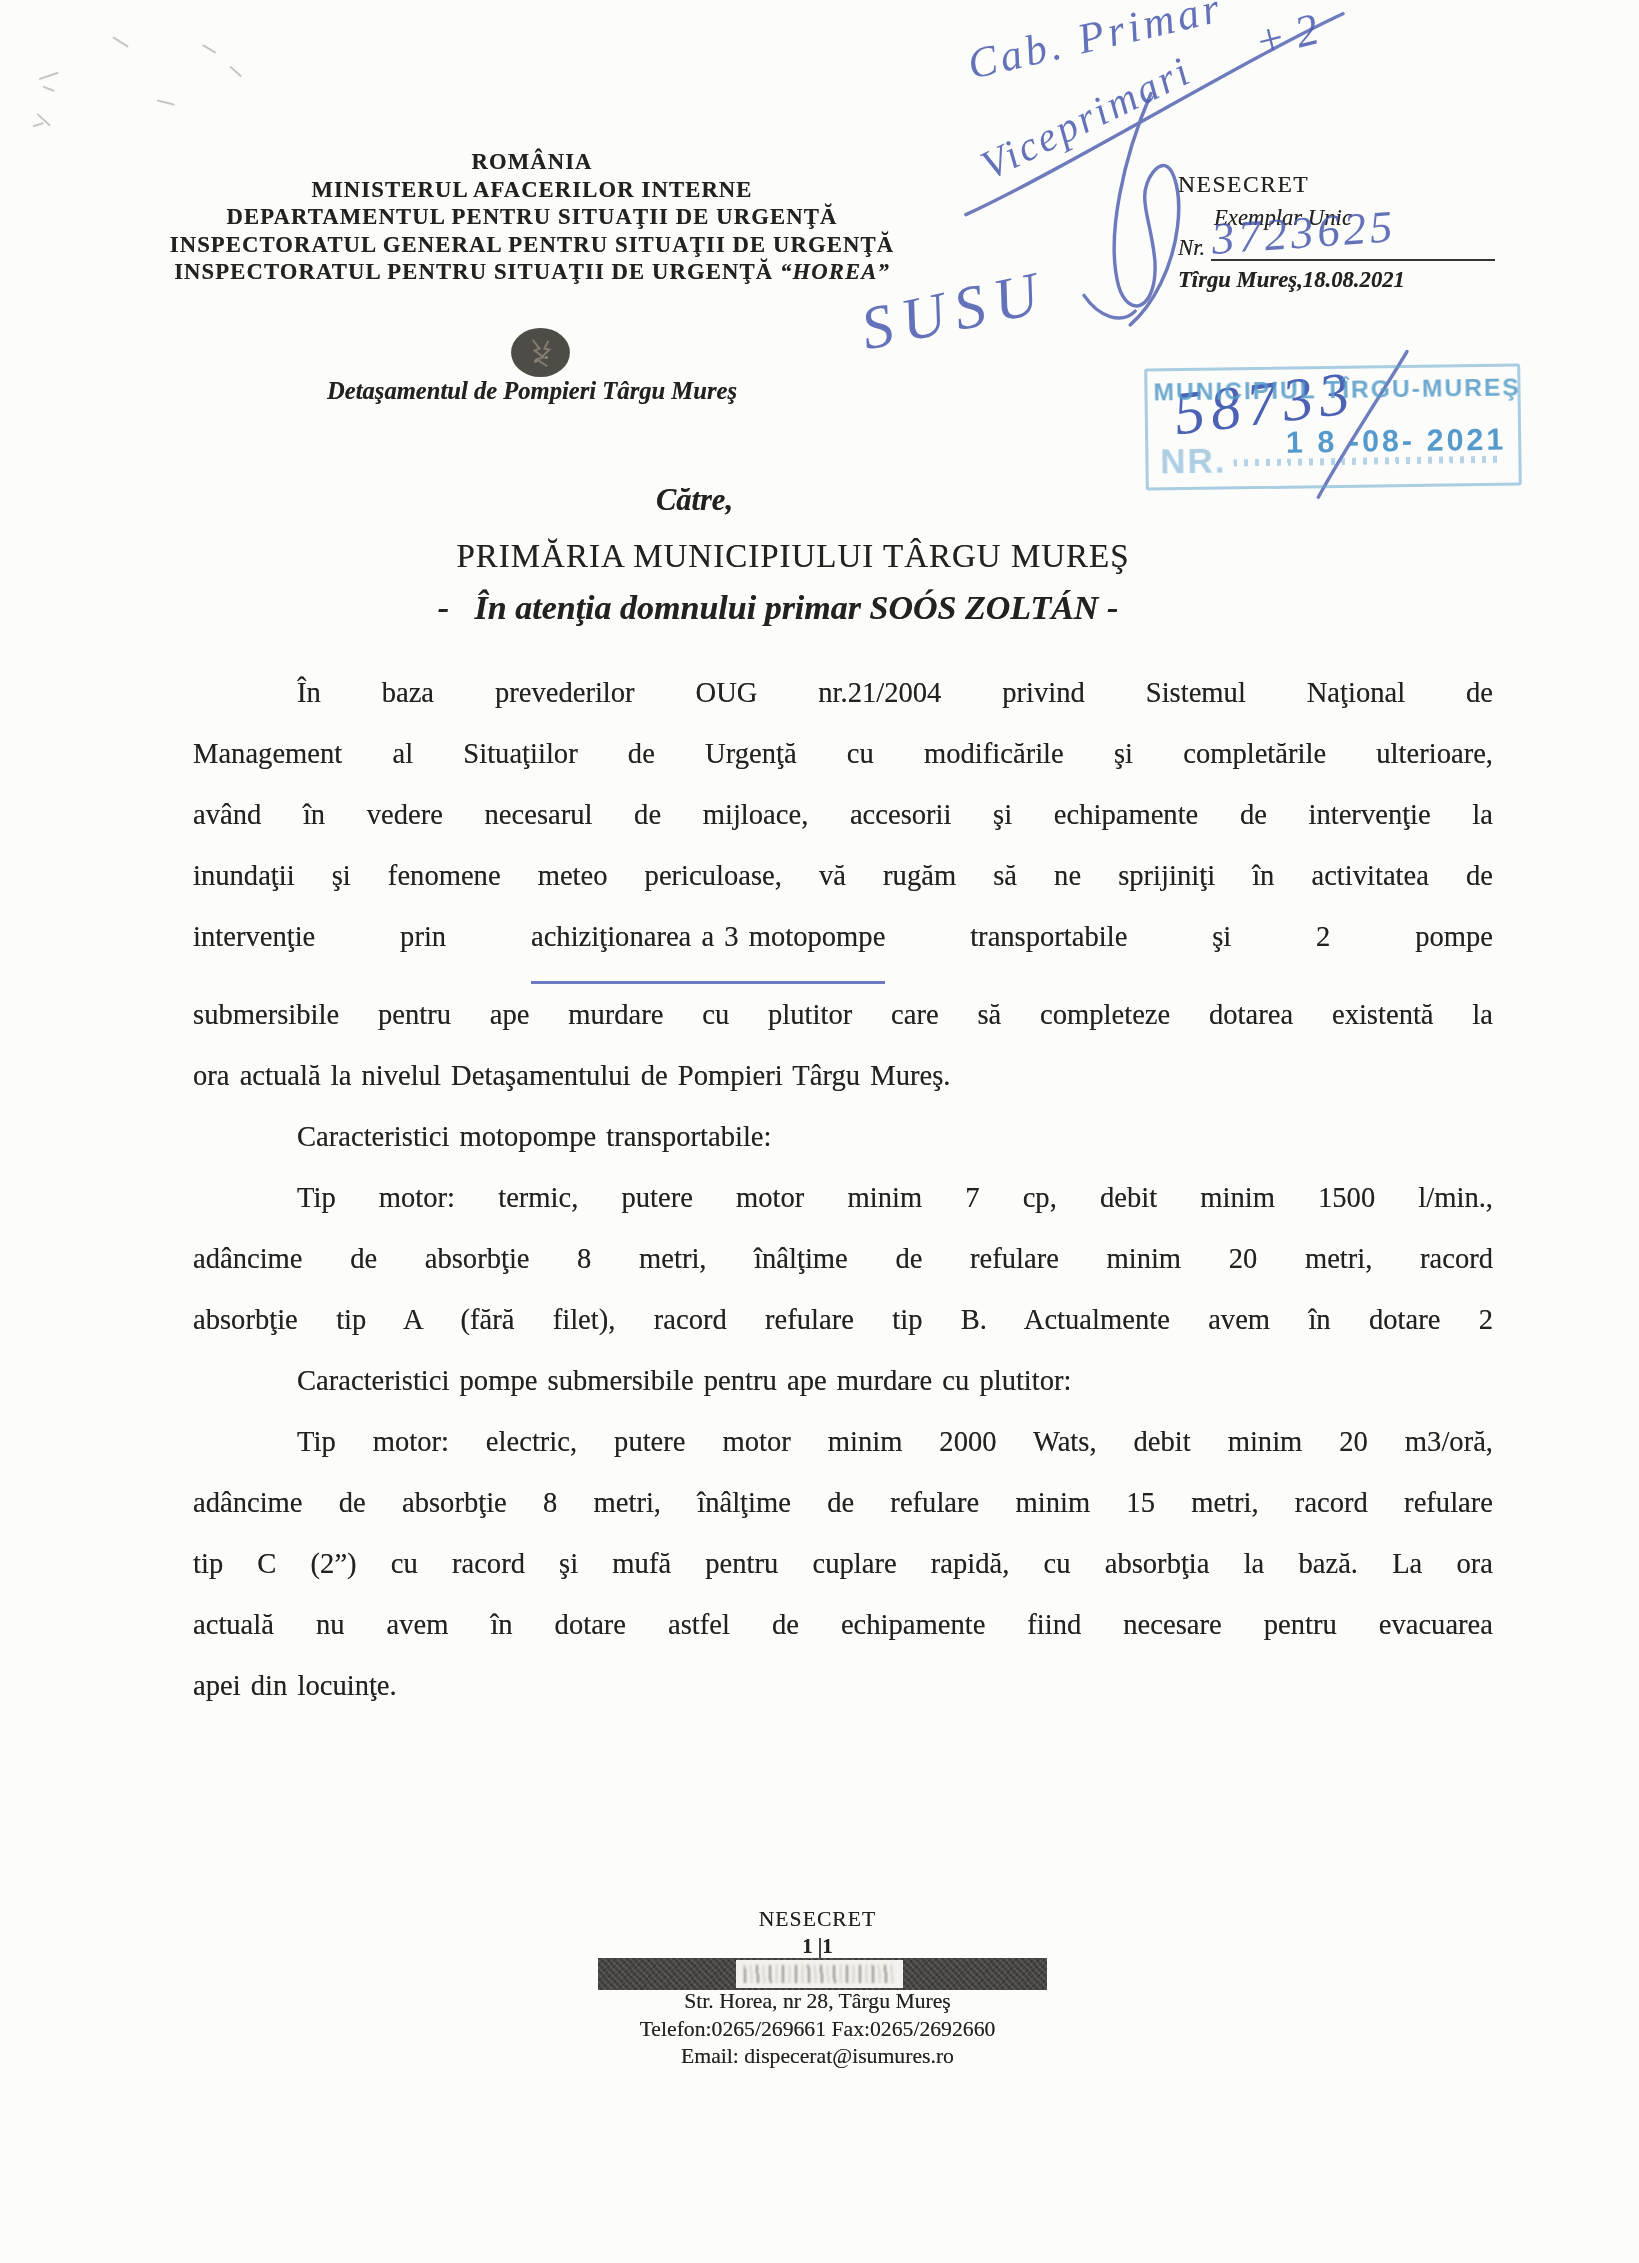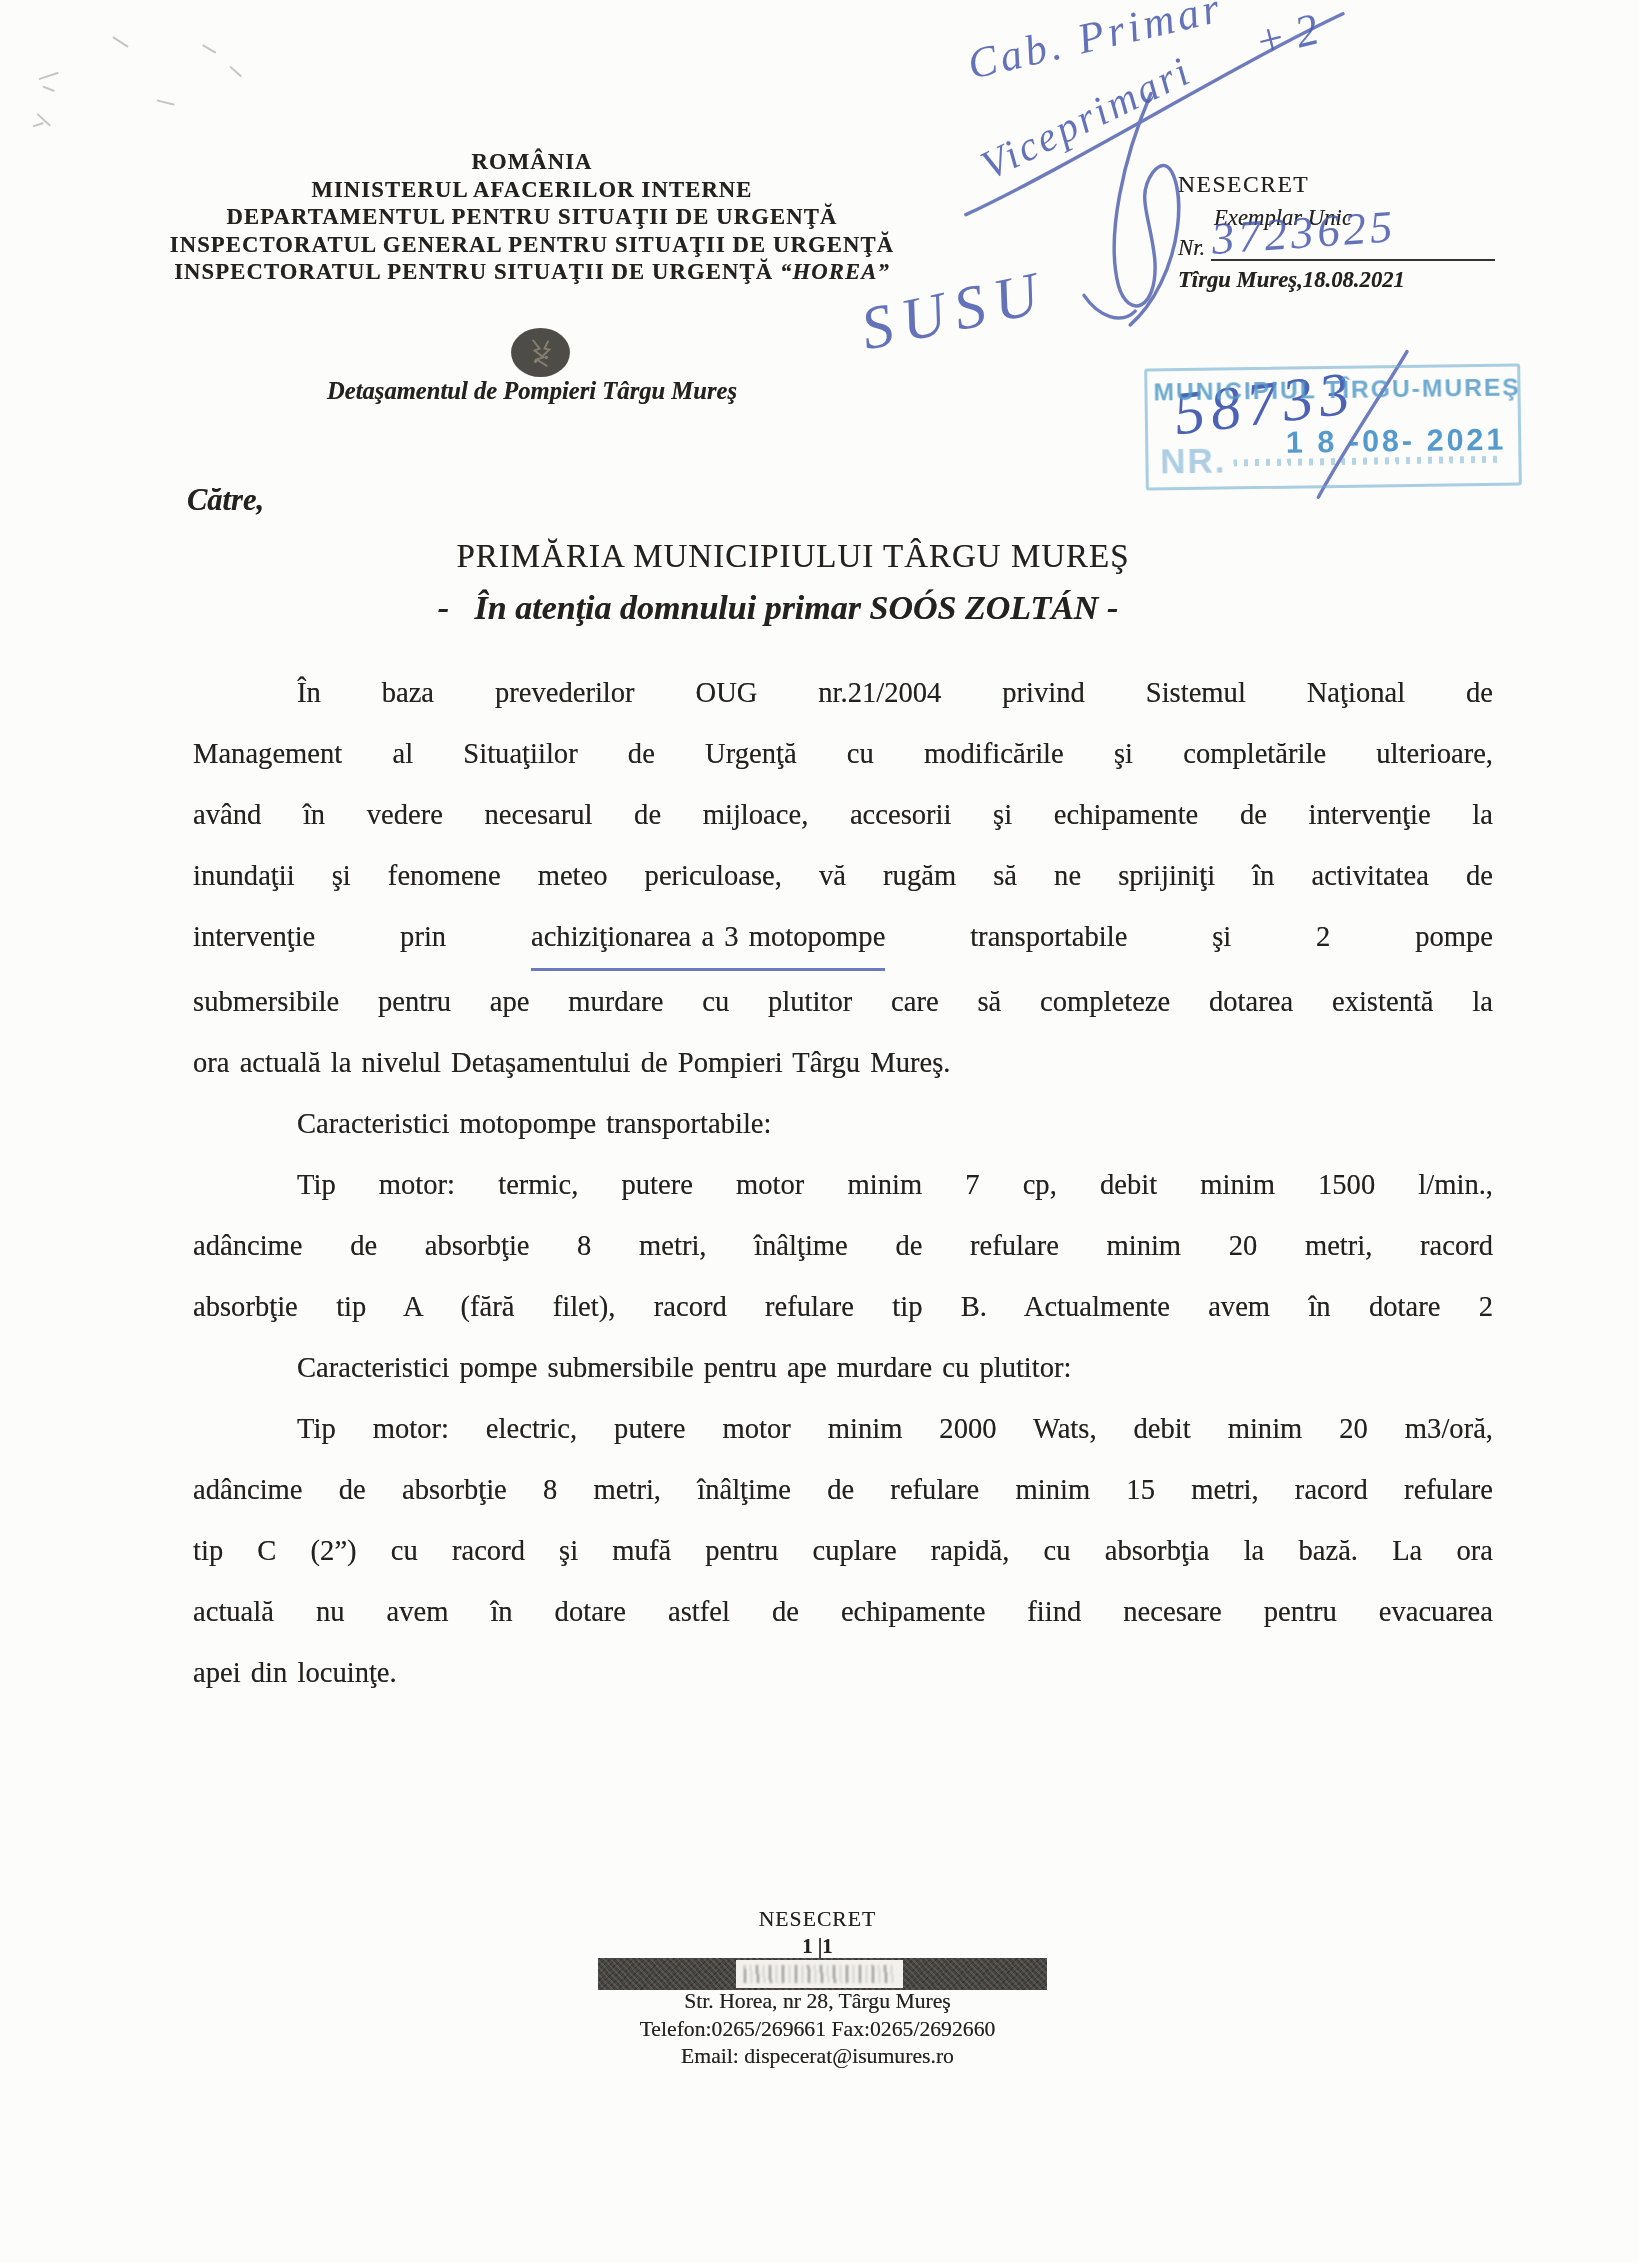--- a/index.html
+++ b/index.html
@@ -62,37 +62,37 @@
   }
   .stamp-dots{
     position:absolute;left:85px;right:19.7px;bottom:19.7px;height:6.9px;opacity:.55;
     background:repeating-linear-gradient(90deg,rgba(90,160,205,.8) 0 3.9px,transparent 3.9px 10.8px);
   }
   .stamp-date{
     position:absolute;right:11.8px;bottom:25.6px;font-weight:bold;font-size:30.5px;
     letter-spacing:3px;white-space:nowrap;color:rgba(70,145,200,.92);
   }
   
-  .salutation{position:absolute;left:187px;top:483px;width:1015px;
+  .salutation{position:absolute;left:187px;top:483px;width:1015px;text-align:center;
     font-weight:bold;font-style:italic;font-size:30.5px;}
   .recipient{position:absolute;left:187px;top:538px;width:1212px;text-align:center;
     font-weight:normal;font-size:33px;letter-spacing:1px;white-space:nowrap;}
   .attention{position:absolute;left:187px;top:589px;width:1182px;text-align:center;
     font-weight:bold;font-style:italic;font-size:34px;white-space:pre;}
   
   .body-text{
     position:absolute;left:193px;top:662px;width:1300px;
     font-size:28.6px;line-height:61px;word-spacing:3px;
   }
   .bl{text-align:justify;text-align-last:justify;-moz-text-align-last:justify;}
   .bl.last{text-align:left;text-align-last:left;}
   .bl.indent{text-indent:104px;}
   .pen-underline{
     display:inline-block;
-    border-bottom:3px solid rgba(70,90,176,.8);padding-bottom:1px;
+    border-bottom:3px solid rgba(70,90,176,.8);padding-bottom:14px;
   }
   
   .footer-class{position:absolute;left:187px;top:1907px;width:1261px;text-align:center;
     font-size:21.7px;letter-spacing:1px;}
   .footer-page{position:absolute;left:187px;top:1935px;width:1261px;text-align:center;
     font-size:20.7px;font-weight:bold;}
   .redaction-bar{
     position:absolute;left:598px;top:1958px;width:449px;height:31.5px;
     background:
       repeating-linear-gradient(47deg,rgba(255,255,255,.10) 0 2px,transparent 2px 4.9px),

